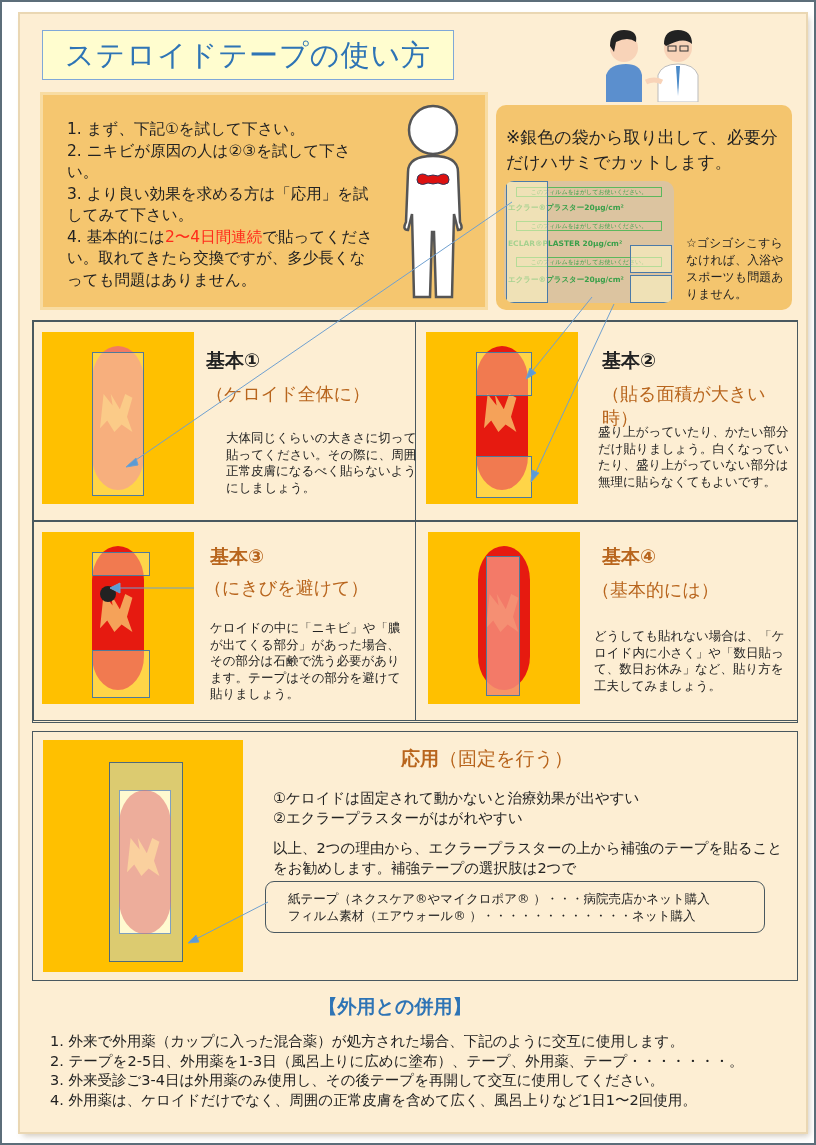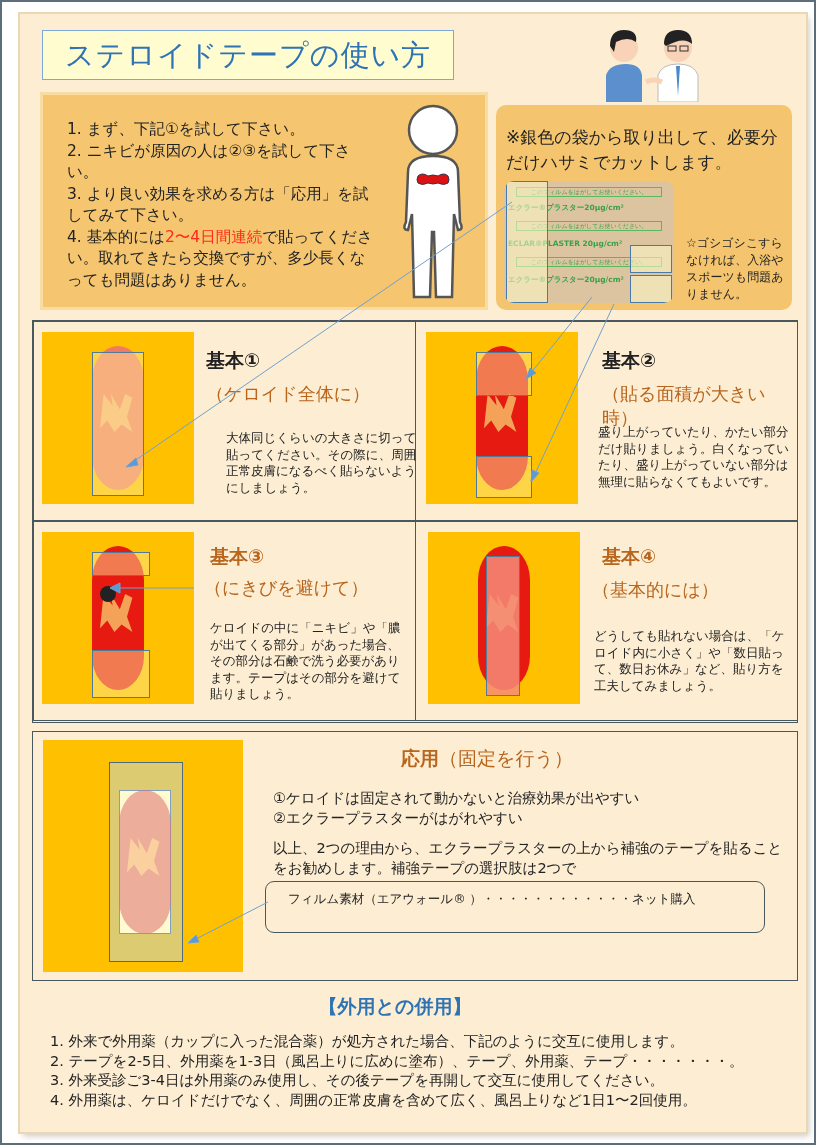--- a/index.html
+++ b/index.html
@@ -147,20 +147,21 @@
     <div style="position:absolute;left:76px;top:50px;width:52px;height:144px;background:#fffad0;border:1.5px solid #7fa0c0"></div>
     <div class="keloid" style="left:76px;top:50px;opacity:.55;background:#e07070"></div>
   </div>
   <div class="oyo-title"><b>応用</b><span>（固定を行う）</span></div>
   <div class="oyo-body">
     <div>①ケロイドは固定されて動かないと治療効果が出やすい</div>
     <div>②エクラープラスターがはがれやすい</div>
     <div style="margin-top:10px">以上、2つの理由から、エクラープラスターの上から補強のテープを貼ることをお勧めします。補強テープの選択肢は2つで</div>
   </div>
   <div class="oyo-box">
+    <div>紙テープ（ネクスケア®やマイクロポア® ）・・・病院売店かネット購入</div>
     <div>フィルム素材（エアウォール® ）・・・・・・・・・・・・ネット購入</div>
   </div>
 </div>
 
 <div class="abs combo-title">【外用との併用】</div>
 <div class="abs combo-list">
   <div>1. 外来で外用薬（カップに入った混合薬）が処方された場合、下記のように交互に使用します。</div>
   <div>2. テープを2-5日、外用薬を1-3日（風呂上りに広めに塗布）、テープ、外用薬、テープ・・・・・・・。</div>
   <div>3. 外来受診ご3-4日は外用薬のみ使用し、その後テープを再開して交互に使用してください。</div>
   <div>4. 外用薬は、ケロイドだけでなく、周囲の正常皮膚を含めて広く、風呂上りなど1日1〜2回使用。</div>

